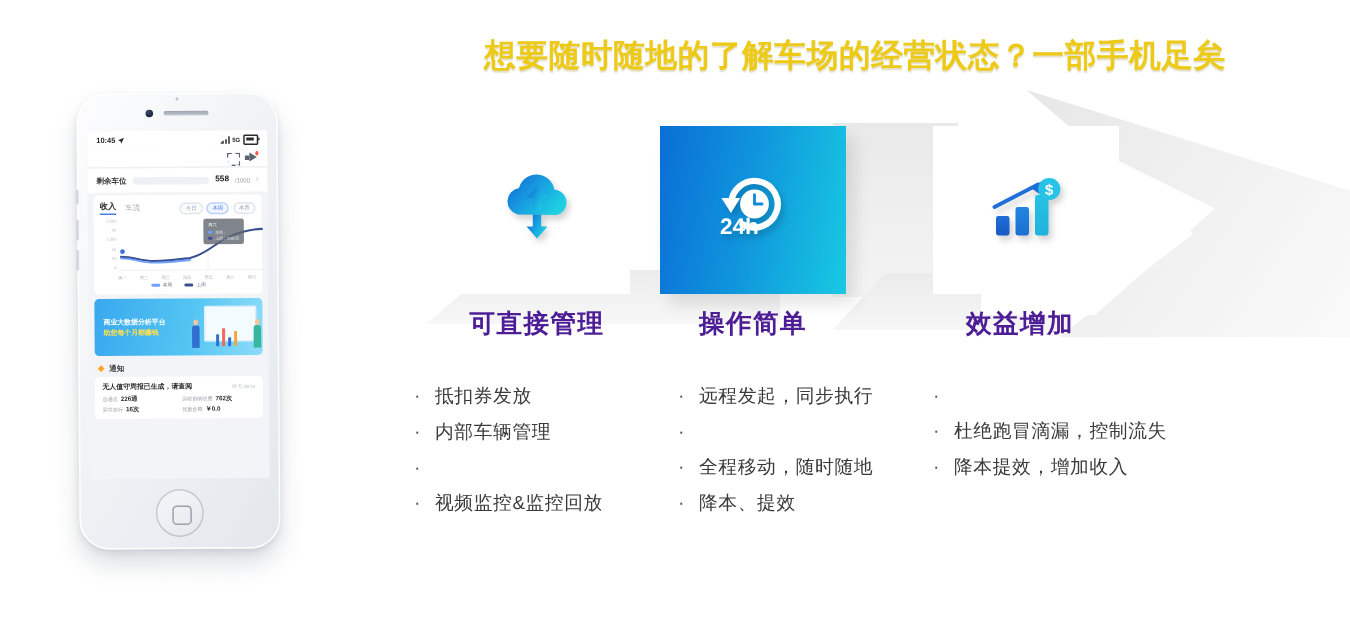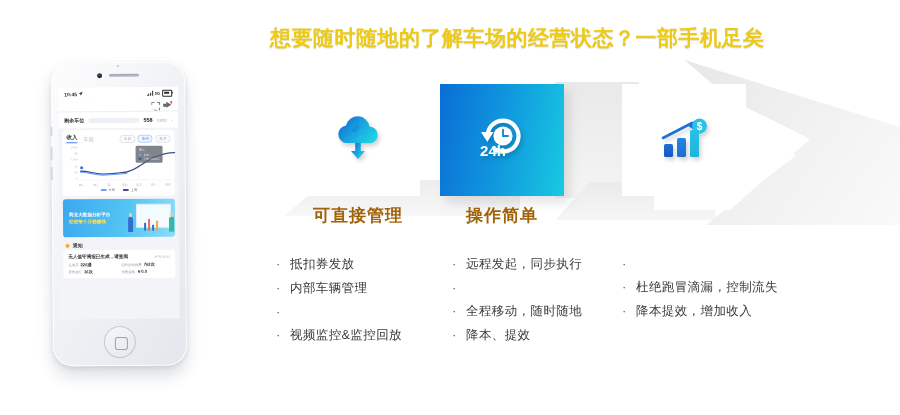--- a/index.html
+++ b/index.html
@@ -22,20 +22,21 @@
     overflow: hidden;
     background: #ffffff;
   }
 
   
   .headline {
     position: absolute;
     left: 270px;
     top: 24px;
     width: 600px;
+    text-align: center;
     font-size: 21px;
     font-weight: bold;
     letter-spacing: 0.5px;
     color: #ecca17;
     text-shadow: 0 1px 1px rgba(120,100,0,0.22);
     white-space: nowrap;
     line-height: 28px;
   }
 
   
@@ -105,21 +106,21 @@
   .icon-wrap { filter: drop-shadow(2px 3px 2px rgba(0,0,0,0.18)); }
 
   
   .col-heading {
     position: absolute;
     top: 204px;
     width: 160px;
     text-align: center;
     font-size: 17px;
     font-weight: bold;
-    color: #a16207;
+    color: #4c1d95;
     letter-spacing: 1px;
     white-space: nowrap;
   }
   #heading-1 { left: 278px; }
   #heading-2 { left: 422px; }
   #heading-3 { left: 600px; }
 
   
   .bullet-col {
     position: absolute;
@@ -426,20 +427,21 @@
         <path d="M7 24 L36 9" stroke="#1f6fd8" stroke-width="2.6" stroke-linecap="round"></path>
         <path d="M39.5 6.5 l-1.5 9.5 l-7.5 -5.2 Z" fill="#1f6fd8"></path>
         <circle cx="43.5" cy="12" r="7.4" fill="#27c2e6"></circle>
         <text x="43.5" y="16" font-family="'Liberation Sans',sans-serif" font-size="10" font-weight="bold" fill="#ffffff" text-anchor="middle">$</text>
       </svg>
     </span>
   </div>
 
   <div class="col-heading" id="heading-1">可直接管理</div>
   <div class="col-heading" id="heading-2">操作简单</div>
+  <div class="col-heading" id="heading-3">效益增加</div>
 
   <div class="bullet-col" id="bullets-1">
     <div class="bullet-item">
       <span class="bullet-dot">·</span>
       <span class="bullet-text">抵扣券发放</span>
     </div>
     <div class="bullet-item">
       <span class="bullet-dot">·</span>
       <span class="bullet-text">内部车辆管理</span>
     </div>

